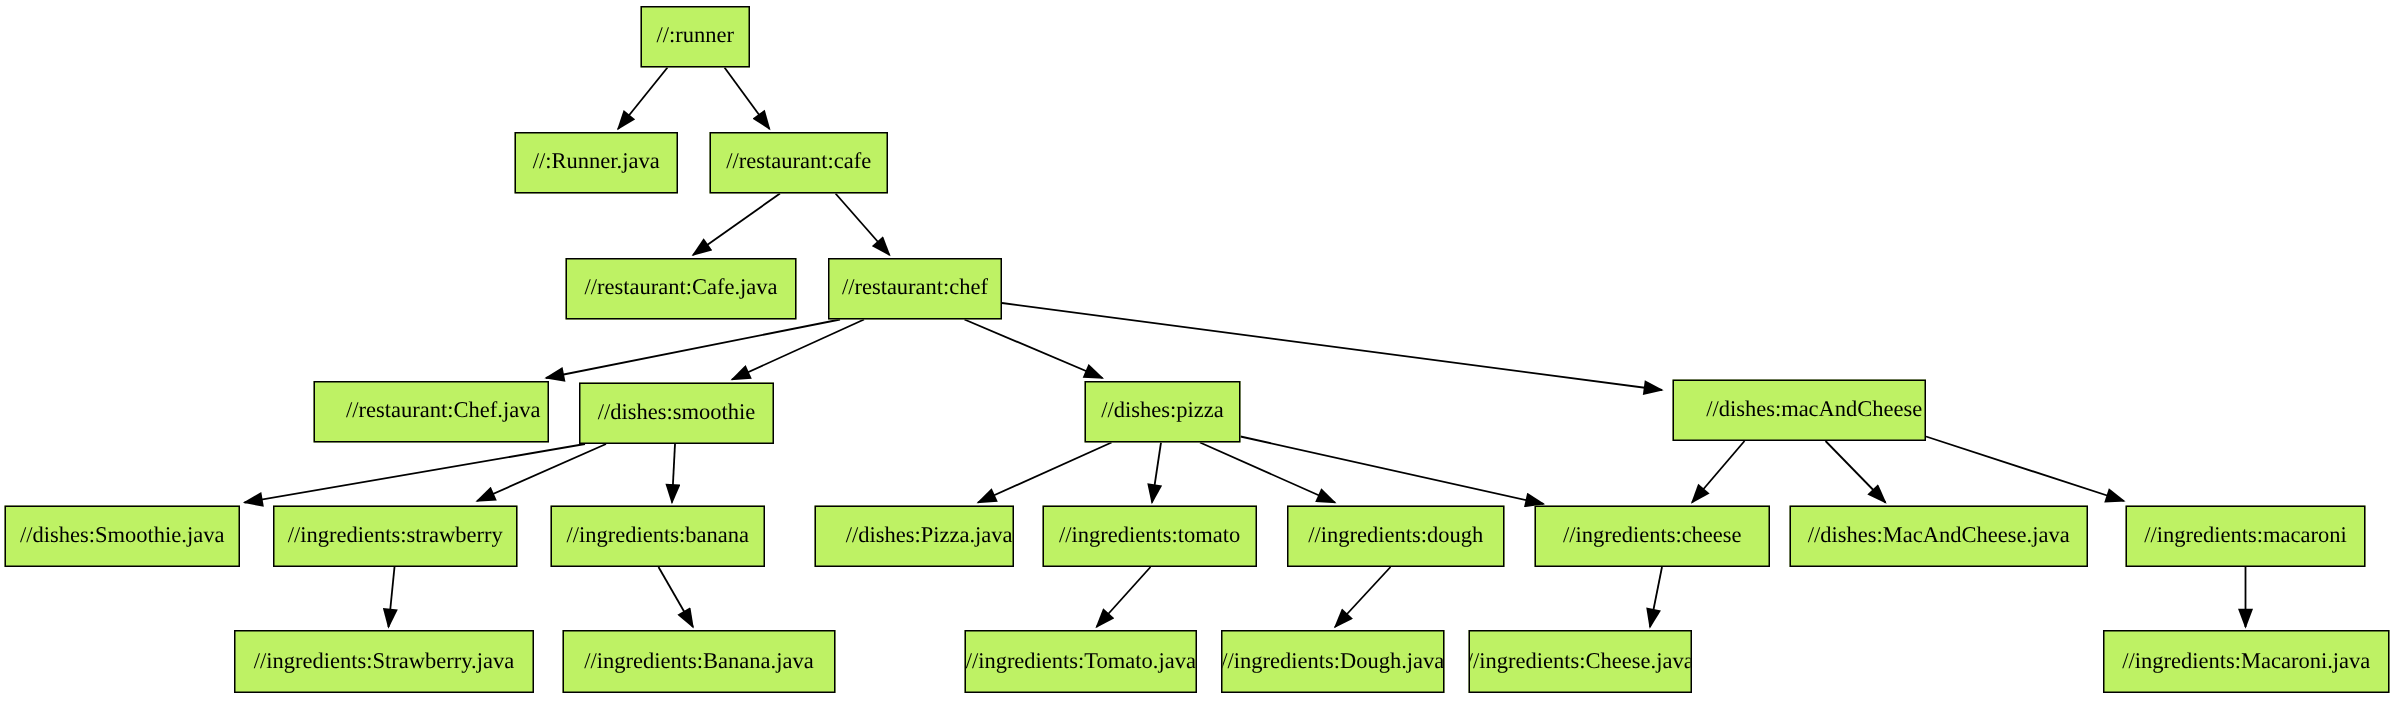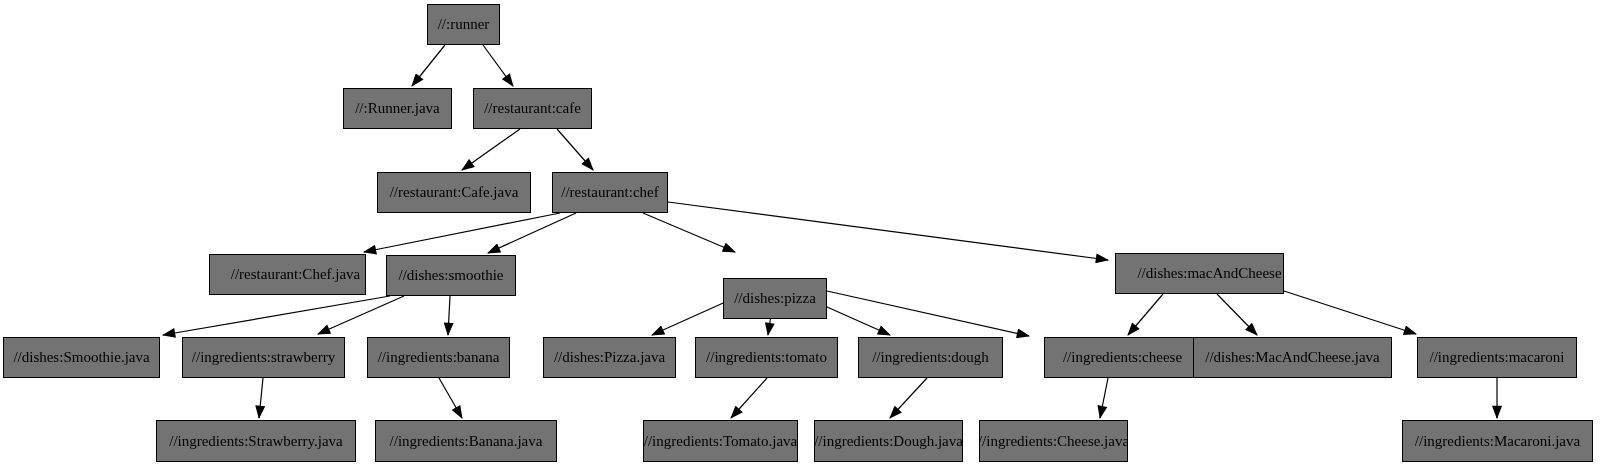--- a/index.html
+++ b/index.html
@@ -13,21 +13,21 @@
   }
   .edges-layer {
     position: absolute;
     left: 0; top: 0;
     width: 1600px; height: 468px;
   }
   .node {
     position: absolute;
     box-sizing: border-box;
     border: 1px solid #000000;
-    background: #737373;
+    background: #bef264;
     color: #000000;
     display: flex;
     align-items: center;
     justify-content: center;
     font-size: 15px;
     white-space: nowrap;
     overflow: hidden;
   }
 </style>
 </head>
@@ -80,45 +80,45 @@
       </div>
       <div class="node" style="left: 552px; top: 172px; width: 116px; height: 41px;">
         <span>//restaurant:chef</span>
       </div>
       <div class="node" style="left: 209px; top: 254px; width: 157px; height: 41px; padding-left: 16px;">
         <span>//restaurant:Chef.java</span>
       </div>
       <div class="node" style="left: 386px; top: 255px; width: 130px; height: 41px;">
         <span>//dishes:smoothie</span>
       </div>
-      <div class="node" style="left: 723px; top: 254px; width: 104px; height: 41px; margin-top: 24px;">
+      <div class="node" style="left: 723px; top: 254px; width: 104px; height: 41px;">
         <span>//dishes:pizza</span>
       </div>
       <div class="node" style="left: 1115px; top: 253px; width: 169px; height: 41px; padding-left: 20px;">
         <span>//dishes:macAndCheese</span>
       </div>
       <div class="node" style="left: 3px; top: 337px; width: 157px; height: 41px;">
         <span>//dishes:Smoothie.java</span>
       </div>
       <div class="node" style="left: 182px; top: 337px; width: 163px; height: 41px;">
         <span>//ingredients:strawberry</span>
       </div>
       <div class="node" style="left: 367px; top: 337px; width: 143px; height: 41px;">
         <span>//ingredients:banana</span>
       </div>
-      <div class="node" style="left: 543px; top: 337px; width: 133px; height: 41px;">
+      <div class="node" style="left: 543px; top: 337px; width: 133px; height: 41px; justify-content: flex-end;">
         <span>//dishes:Pizza.java</span>
       </div>
       <div class="node" style="left: 695px; top: 337px; width: 143px; height: 41px;">
         <span>//ingredients:tomato</span>
       </div>
       <div class="node" style="left: 858px; top: 337px; width: 145px; height: 41px;">
         <span>//ingredients:dough</span>
       </div>
-      <div class="node" style="left: 1044px; top: 337px; width: 157px; height: 41px;">
+      <div class="node" style="left: 1023px; top: 337px; width: 157px; height: 41px;">
         <span>//ingredients:cheese</span>
       </div>
       <div class="node" style="left: 1193px; top: 337px; width: 199px; height: 41px;">
         <span>//dishes:MacAndCheese.java</span>
       </div>
       <div class="node" style="left: 1417px; top: 337px; width: 160px; height: 41px;">
         <span>//ingredients:macaroni</span>
       </div>
       <div class="node" style="left: 156px; top: 420px; width: 200px; height: 42px;">
         <span>//ingredients:Strawberry.java</span>

